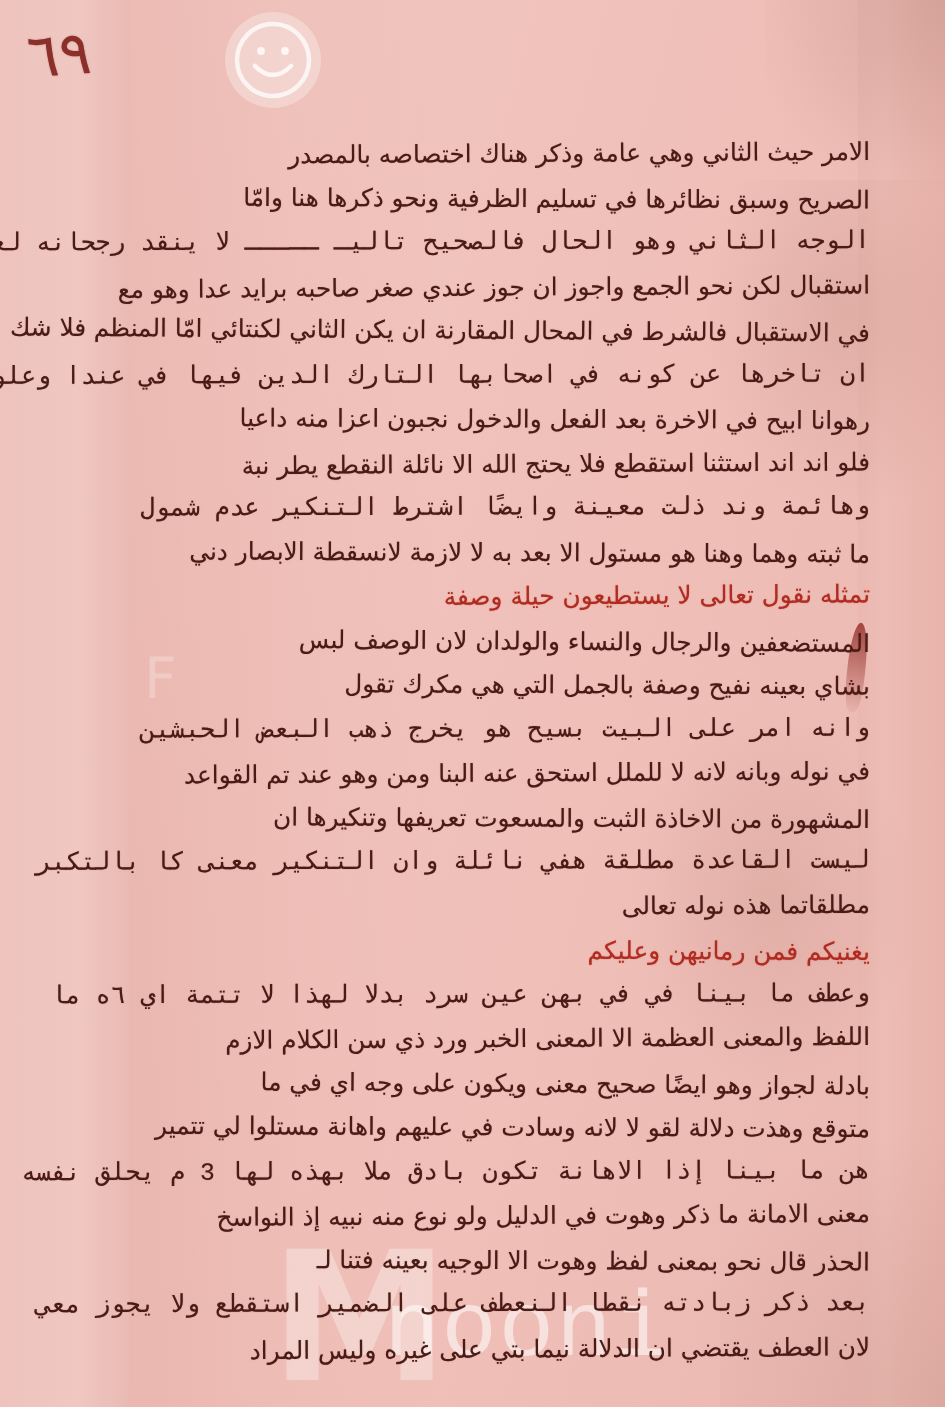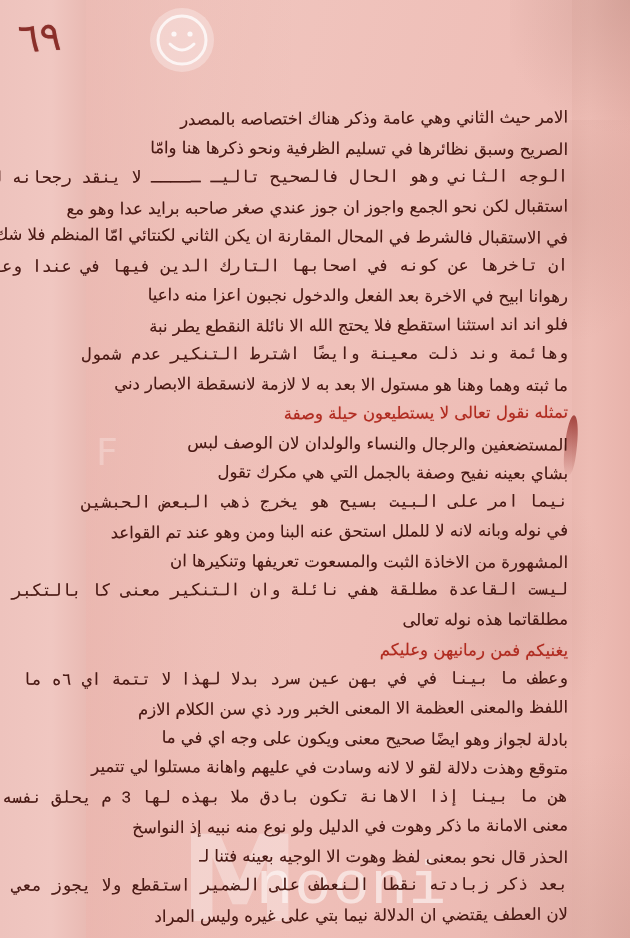--- a/index.html
+++ b/index.html
@@ -123,26 +123,25 @@
     left: 96px; top: 430px;
     font-family: "DejaVu Sans", sans-serif;
     font-size: 38px;
     color: rgba(255,255,255,0.25);
     letter-spacing: 3px;
   }
 
   
   .text-block {
     position: absolute;
-    left: 96px;
+    left: 108px;
     top: 88px;
     width: 472px;
     direction: rtl;
     text-align: justify;
-    margin-top: 16px;
   }
   .line {
     direction: rtl;
     unicode-bidi: isolate;
     font-family: "DejaVu Sans", sans-serif;
     font-size: 16.5px;
     line-height: 29.5px;
     color: #4a1a14;
     white-space: nowrap;
     overflow: visible;
@@ -195,21 +194,21 @@
     <div class="line sk1">استقبال لكن نحو الجمع واجوز ان جوز عندي صغر صاحبه برايد عدا وهو مع</div>
     <div class="line sk4">في الاستقبال فالشرط في المحال المقارنة ان يكن الثاني لكنتائي امّا المنظم فلا شك</div>
     <div class="line sk3">ان تاخرها عن كونه في اصحابها التارك الدين فيها في عندا وعلو دهم</div>
     <div class="line sk2">رهوانا ابيح في الاخرة بعد الفعل والدخول نجبون اعزا منه داعيا</div>
     <div class="line sk1">فلو اند اند استثنا استقطع فلا يحتج الله الا نائلة النقطع يطر نبة</div>
     <div class="line sk3">وهائمة وند ذلت معينة وايضًا اشترط التنكير عدم شمول</div>
     <div class="line sk2">ما ثبته وهما وهنا هو مستول الا بعد به لا لازمة لانسقطة الابصار دني</div>
     <div class="line rubric sk1">تمثله نقول تعالى لا يستطيعون حيلة وصفة</div>
     <div class="line sk4">المستضعفين والرجال والنساء والولدان لان الوصف لبس</div>
     <div class="line sk2">بشاي بعينه نفيح وصفة بالجمل التي هي مكرك تقول</div>
-    <div class="line sk3">نيما امر على البيت بسيح هو يخرج ذهب البعض الحبشين</div>
+    <div class="line sk3">وانه امر على البيت بسيح هو يخرج ذهب البعض الحبشين</div>
     <div class="line sk1">في نوله وبانه لانه لا للملل استحق عنه البنا ومن وهو عند تم القواعد</div>
     <div class="line sk2">المشهورة من الاخاذة الثبت والمسعوت تعريفها وتنكيرها ان</div>
     <div class="line sk3">ليست القاعدة مطلقة هفي نائلة وان التنكير معنى كا بالتكبر</div>
     <div class="line sk1">مطلقاتما هذه نوله تعالى</div>
     <div class="line rubric sk2">يغنيكم فمن رمانيهن وعليكم</div>
     <div class="line sk3">وعطف ما بينا في في بهن عين سرد بدلا لهذا لا تتمة اي ٦ه ما</div>
     <div class="line sk1">اللفظ والمعنى العظمة الا المعنى الخبر ورد ذي سن الكلام الازم</div>
     <div class="line sk4">بادلة لجواز وهو ايضًا صحيح معنى ويكون على وجه اي في ما</div>
     <div class="line sk2">متوقع وهذت دلالة لقو لا لانه وسادت في عليهم واهانة مستلوا لي تتمير</div>
     <div class="line sk3">هن ما بينا إذا الاهانة تكون بادق ملا بهذه لها 3 م يحلق نفسه</div>

